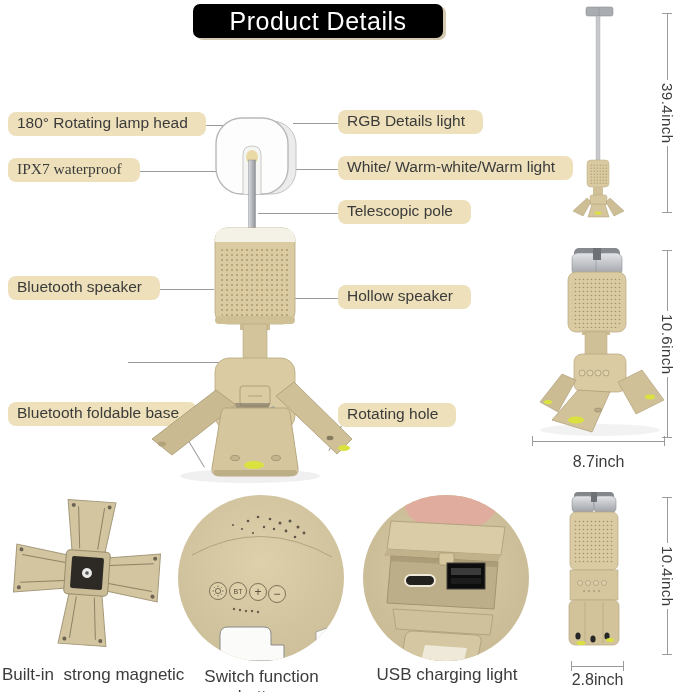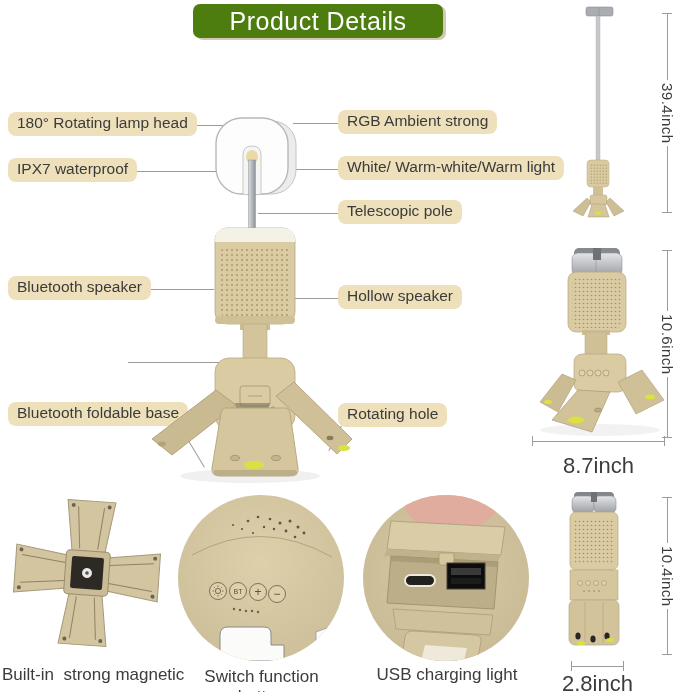--- a/index.html
+++ b/index.html
@@ -3,42 +3,42 @@
 <meta charset="utf-8">
 <style>
   html,body{margin:0;padding:0;background:#fff;}
   #stage{
     position:relative;width:679px;height:692px;background:#ffffff;overflow:hidden;
     font-family:"Liberation Sans",sans-serif;color:#3d3d3d;
   }
   
   .title-badge{
     position:absolute;left:193px;top:4px;width:250px;height:34px;
-    background:#4d7c0f;border-radius:7px;box-shadow:3px 2px 0 rgba(176,156,112,.55);
+    background:#000000;border-radius:7px;box-shadow:3px 2px 0 rgba(176,156,112,.55);
     display:flex;align-items:center;justify-content:center;
     color:#ffffff;font-size:25px;letter-spacing:.5px;
   }
   
   .callout{
     position:absolute;background:#ede0ba;border-radius:8px;
-    padding:2px 9px 4px 9px;font-size:15.5px;color:#3b3b3b;white-space:nowrap;
+    padding:2px 18px 4px 9px;font-size:15.5px;color:#3b3b3b;white-space:nowrap;
   }
   
   .cline{position:absolute;height:0;border-top:1px solid #9b9b9b;transform-origin:0 0;}
   
   .vdim{position:absolute;left:660px;width:14px;display:flex;flex-direction:column;align-items:center;}
   .vdim .cap{width:10px;height:1px;background:#9b9b9b;}
   .vdim .seg{flex:1;width:1px;background:#9b9b9b;}
   .vdim .vtext{
     writing-mode:vertical-rl;font-size:15px;color:#3c3c3c;padding:3px 0;letter-spacing:.5px;
   }
   .hdim{position:absolute;display:flex;align-items:center;}
   .hdim .capv{width:1px;height:10px;background:#9b9b9b;}
   .hdim .segh{flex:1;height:1px;background:#9b9b9b;}
-  .hlabel{position:absolute;text-align:center;font-size:22px;color:#3c3c3c;}
+  .hlabel{position:absolute;text-align:center;font-size:16px;color:#3c3c3c;}
   
   .photo-circle{position:absolute;width:166px;height:166px;border-radius:50%;overflow:hidden;}
   .caption{position:absolute;font-size:17px;color:#3c3c3c;text-align:center;}
   .caption.pre{white-space:pre;}
   svg{display:block;}
 </style>
 </head>
 <body>
 
 <div id="stage">
@@ -52,25 +52,25 @@
   <div class="cline" style="left:148px;top:289px;width:66px;"></div>
   <div class="cline" style="left:128px;top:362px;width:114px;"></div>
   <div class="cline" style="left:176px;top:419px;width:56px;transform:rotate(59deg);"></div>
   <div class="cline" style="left:293px;top:123px;width:45px;"></div>
   <div class="cline" style="left:286px;top:169px;width:52px;"></div>
   <div class="cline" style="left:258px;top:213px;width:80px;"></div>
   <div class="cline" style="left:294px;top:298px;width:44px;"></div>
   <div class="cline" style="left:342px;top:426px;width:28px;transform:rotate(117deg);"></div>
 
   <div class="callout" style="left:8px;top:112px;"><span>180° Rotating lamp head</span></div>
-  <div class="callout" style="left:8px;top:158px;"><span>IPX7 waterproof</span></div>
+  <div class="callout" style="left:8px;top:158px;font-family:Liberation Serif, serif;"><span>IPX7 waterproof</span></div>
   <div class="callout" style="left:8px;top:276px;"><span>Bluetooth speaker</span></div>
   <div class="callout" style="left:8px;top:402px;"><span>Bluetooth foldable base</span></div>
 
-  <div class="callout" style="left:338px;top:110px;"><span>RGB Ambient strong</span></div>
+  <div class="callout" style="left:338px;top:110px;"><span>RGB Details light</span></div>
   <div class="callout" style="left:338px;top:200px;"><span>Telescopic pole</span></div>
   <div class="callout" style="left:338px;top:156px;"><span>White/ Warm-white/Warm light</span></div>
   <div class="callout" style="left:338px;top:285px;"><span>Hollow speaker</span></div>
   <div class="callout" style="left:338px;top:403px;"><span>Rotating hole</span></div>
 
   <svg style="position:absolute;left:140px;top:108px;" width="220" height="385" viewBox="0 0 220 385">
     <defs>
       <linearGradient id="silv0" x1="0" y1="0" x2="1" y2="0">
         <stop offset="0" stop-color="#dcdee1"></stop>
           <stop offset="0.5" stop-color="#b4b7bb"></stop>

